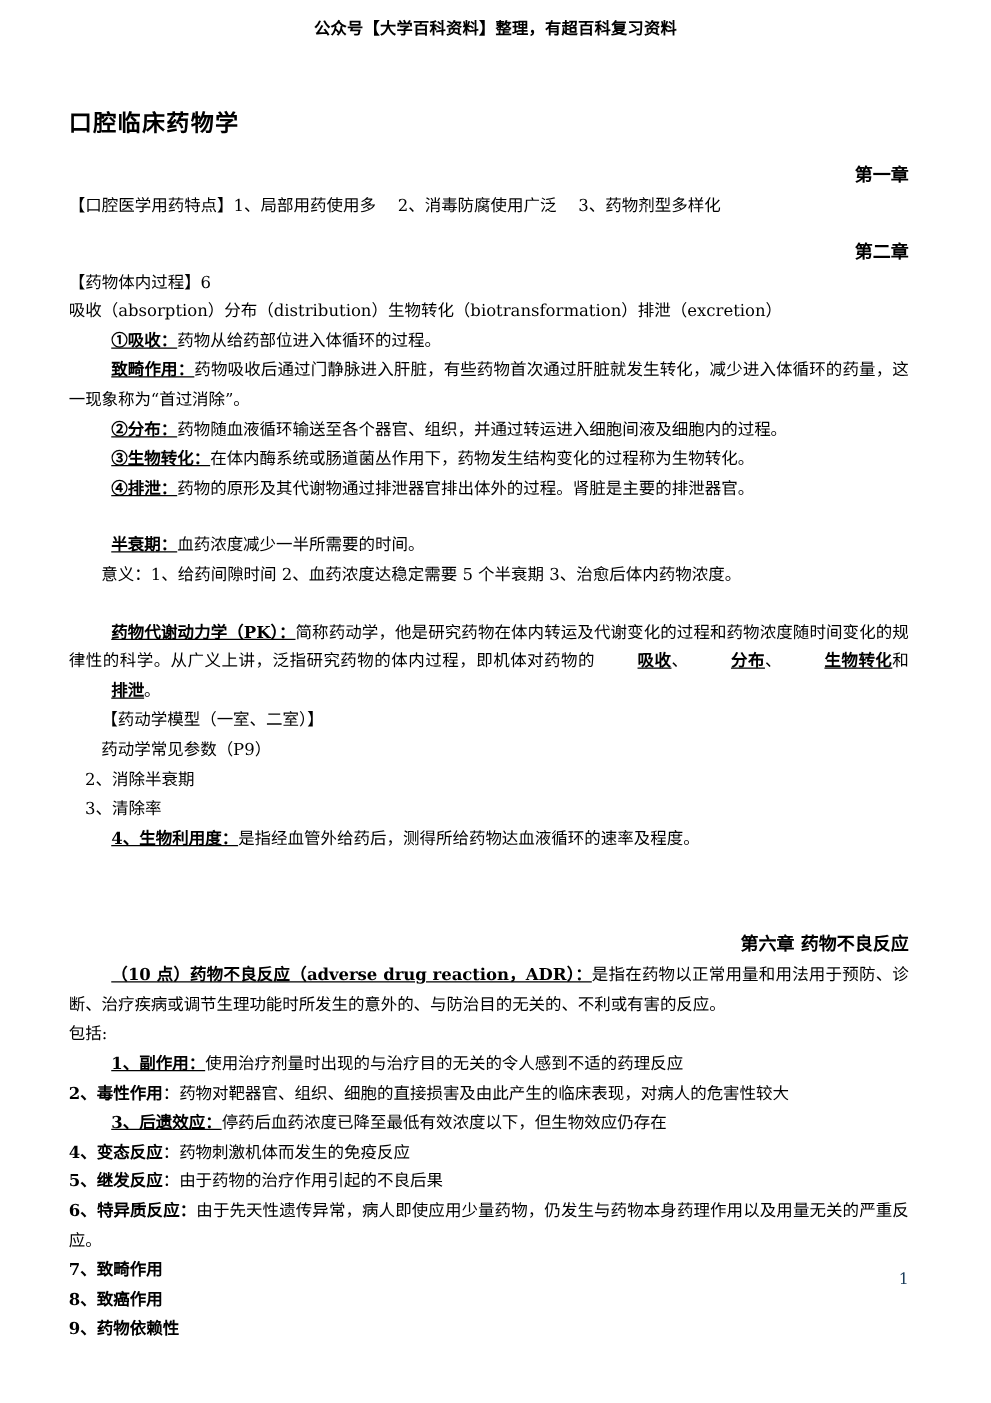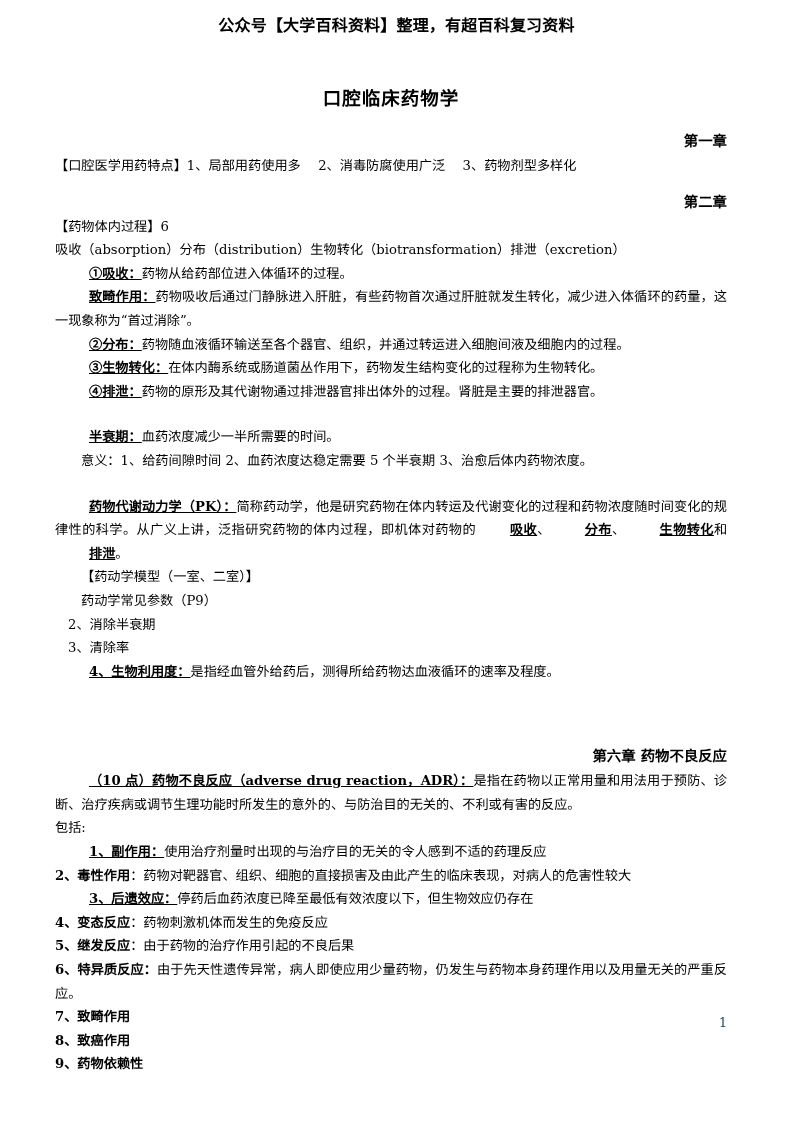--- a/index.html
+++ b/index.html
@@ -22,36 +22,36 @@
     box-sizing: border-box;
   }
 
   
   .page-header {
     position: absolute;
     top: 12px;
     left: 0;
     width: 793px;
     text-align: center;
-    font-size: 16px;
+    font-size: 13px;
     font-weight: bold;
     letter-spacing: 0.2px;
     color: #000;
   }
 
   
   .body-area {
     position: absolute;
     top: 84px;
     left: 55px;
     width: 672px;
   }
 
   .doc-title {
-    text-align: center;
+    text-align: left;
     font-size: 18.5px;
     font-weight: bold;
     margin: 0 0 18px 0;
     letter-spacing: 1px;
   }
 
   
   .ln {
     font-size: 13.2px;
     line-height: 23.6px;

